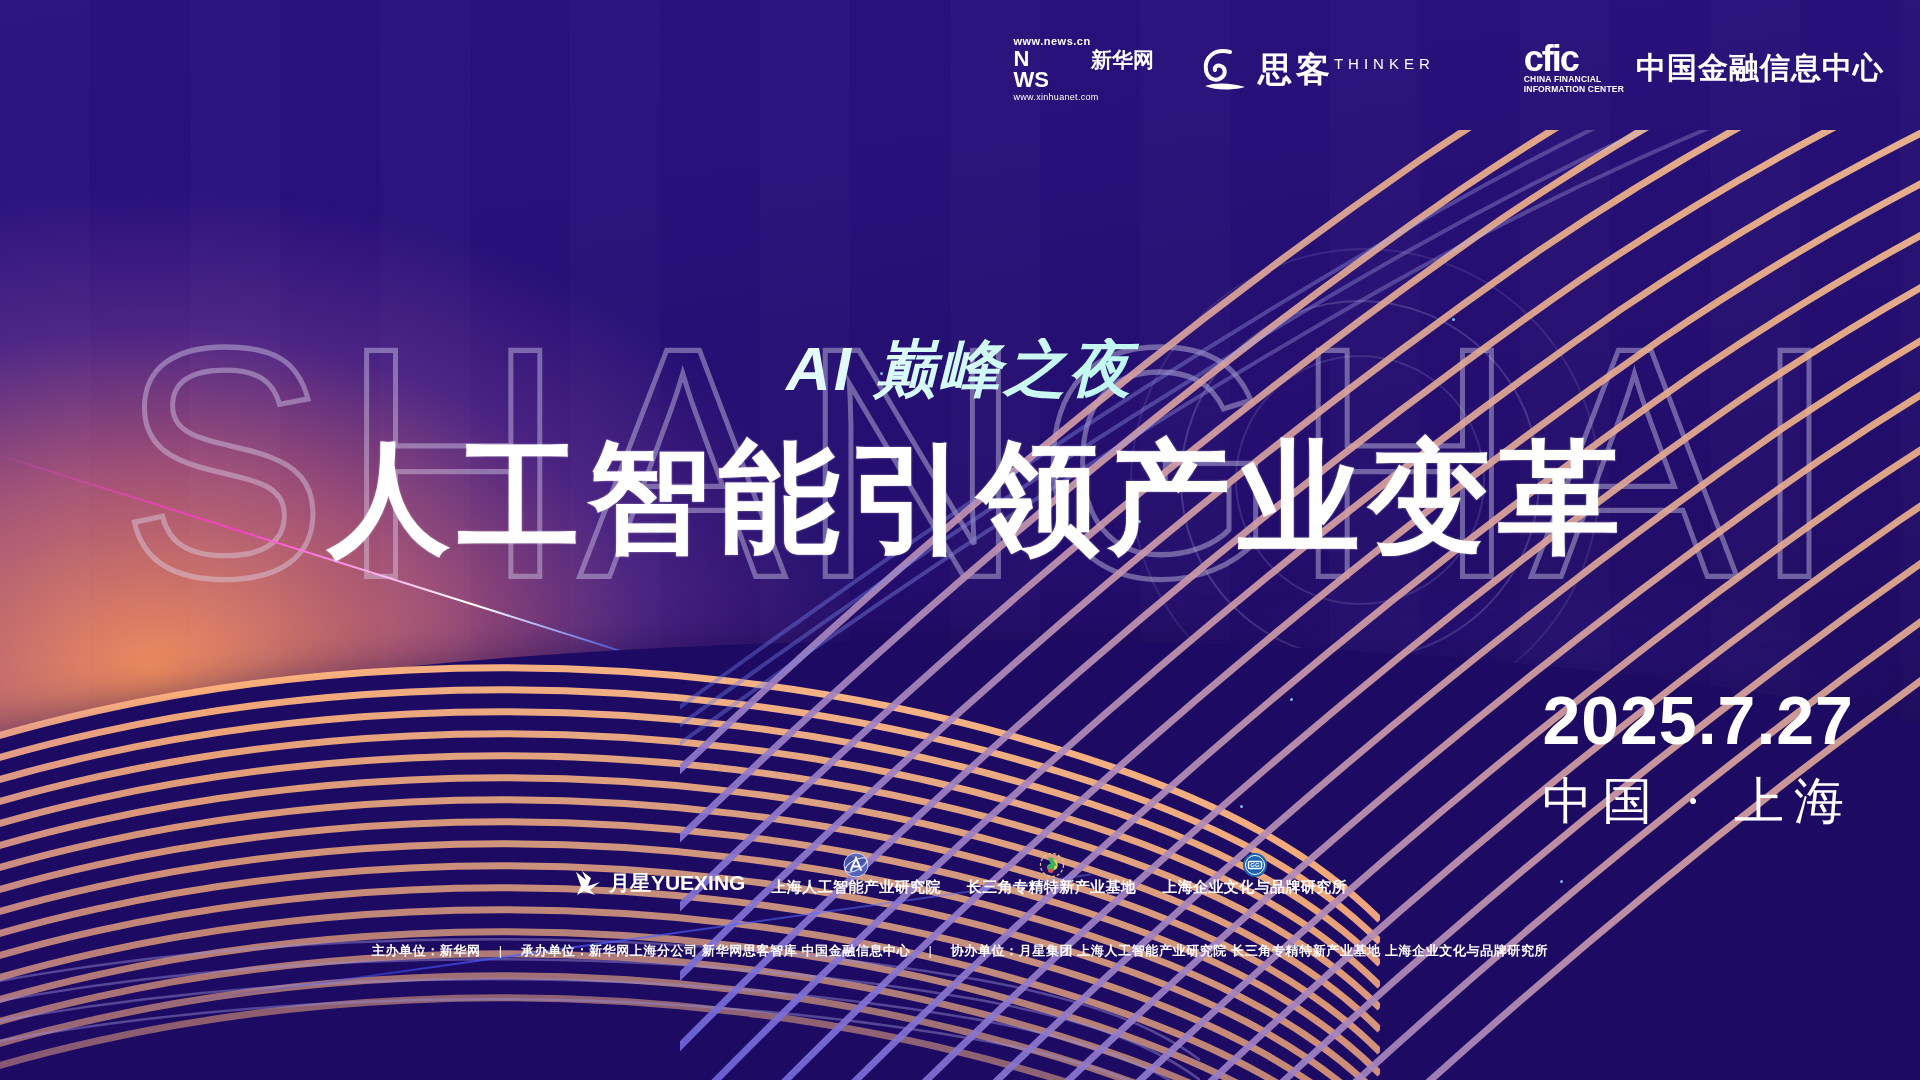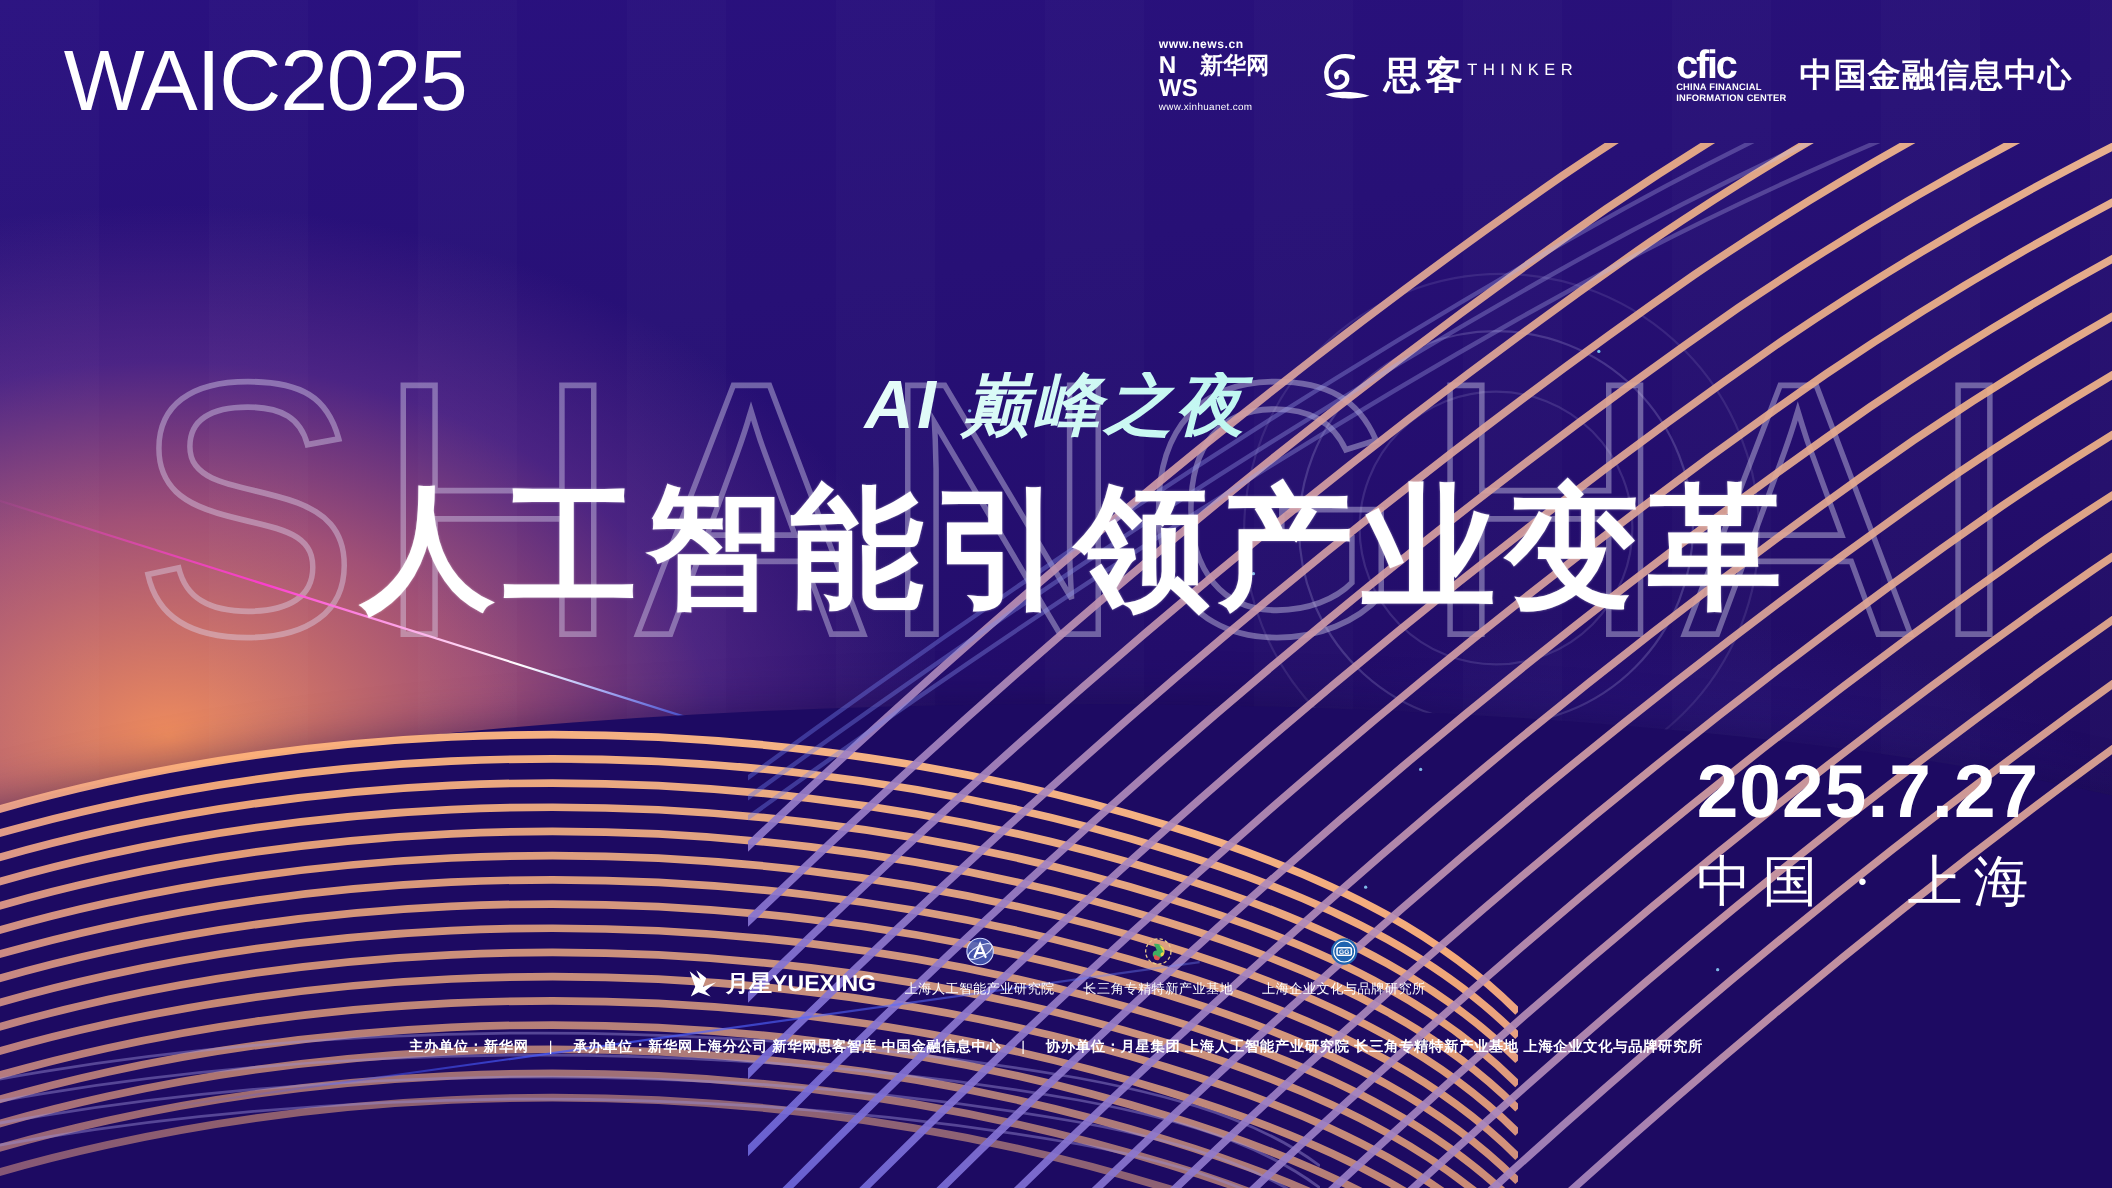--- a/index.html
+++ b/index.html
@@ -81,21 +81,21 @@
 
   .hdr-logos {
     position:absolute; right:36px; top:36px;
     display:flex; align-items:center; gap:46px;
   }
 
   .lg-xinhua { display:flex; flex-direction:column; align-items:flex-start; color:#fff; line-height:1; }
   .lg-xinhua .url-top { font-size:11px; letter-spacing:0.5px; font-weight:700; margin-bottom:2px; }
   .lg-xinhua .mid { display:flex; align-items:flex-start; gap:2px; }
   .lg-xinhua .nblock { display:flex; flex-direction:column; font-weight:800; font-size:22px; line-height:0.95; }
-  .lg-xinhua .cn { font-size:21px; font-weight:800; letter-spacing:0px; line-height:1.05; }
+  .lg-xinhua .cn { font-size:21px; font-weight:800; letter-spacing:0px; line-height:1.05;margin-left:40px; }
   .lg-xinhua .url-bot { font-size:9px; letter-spacing:0.3px; margin-top:2px; }
 
   .lg-thinker { display:flex; align-items:center; gap:8px; color:#fff; }
   .lg-thinker .swirl { width:50px; height:46px; }
   .lg-thinker .tcol { display:flex; flex-direction:row; line-height:1; }
   .lg-thinker .zh { font-size:34px; font-weight:700; letter-spacing:4px; }
   .lg-thinker .en { font-size:15px; letter-spacing:5px; margin-top:4px; }
 
   .lg-cfic { display:flex; align-items:center; gap:12px; color:#fff;margin-left:43px; }
   .lg-cfic .mark { display:flex; flex-direction:column; }
@@ -131,21 +131,21 @@
     font-size:50px; letter-spacing:10px; margin-top:22px; line-height:1;
   }
 
   
   .sponsor-strip {
     position:absolute; left:0; right:0; top:852px;
     display:flex; align-items:flex-end; justify-content:center; gap:26px;
   }
   .sp { display:flex; flex-direction:column; align-items:center; color:#fff; }
   .sp .badge { height:26px; display:flex; align-items:center; justify-content:center; }
-  .sp .nm { font-size:12px; font-weight:400; letter-spacing:0.4px; margin-top:13px; white-space:nowrap; }
+  .sp .nm { font-size:15px; font-weight:700; letter-spacing:0.4px; margin-top:0; white-space:nowrap; }
 
   .sp-yx { display:flex; align-items:center; gap:6px; color:#fff;text-align:center; }
   .sp-yx .yx-nm { font-size:21px; font-weight:700; letter-spacing:0px; white-space:nowrap; }
 
   
   .footer {
     position:absolute; left:0; right:0; top:930px; text-align:center;
     color:#ffffff; font-size:13px; font-weight:700; letter-spacing:0.6px;
     white-space:nowrap;
     margin-top:12px;
@@ -259,23 +259,20 @@
 
   <div class="laser laser-b"></div>
 
   <div class="dot" style="left:880px; top:372px;"></div>
   <div class="dot" style="left:1138px; top:520px;"></div>
   <div class="dot" style="left:1452px; top:318px; background:#7fe0ff;"></div>
   <div class="dot" style="left:1290px; top:698px;"></div>
   <div class="dot" style="left:1560px; top:880px;"></div>
   <div class="dot" style="left:1240px; top:805px;"></div>
 
-  <div class="waic">
-    <span>WAIC</span><span class="thin">2025</span>
-  </div>
 
   <div class="hdr-logos">
 
     <div class="lg-xinhua">
       <div class="url-top">www.news.cn</div>
       <div class="mid">
         <div class="nblock">
           <span>N</span>
           <span>WS</span>
         </div>

